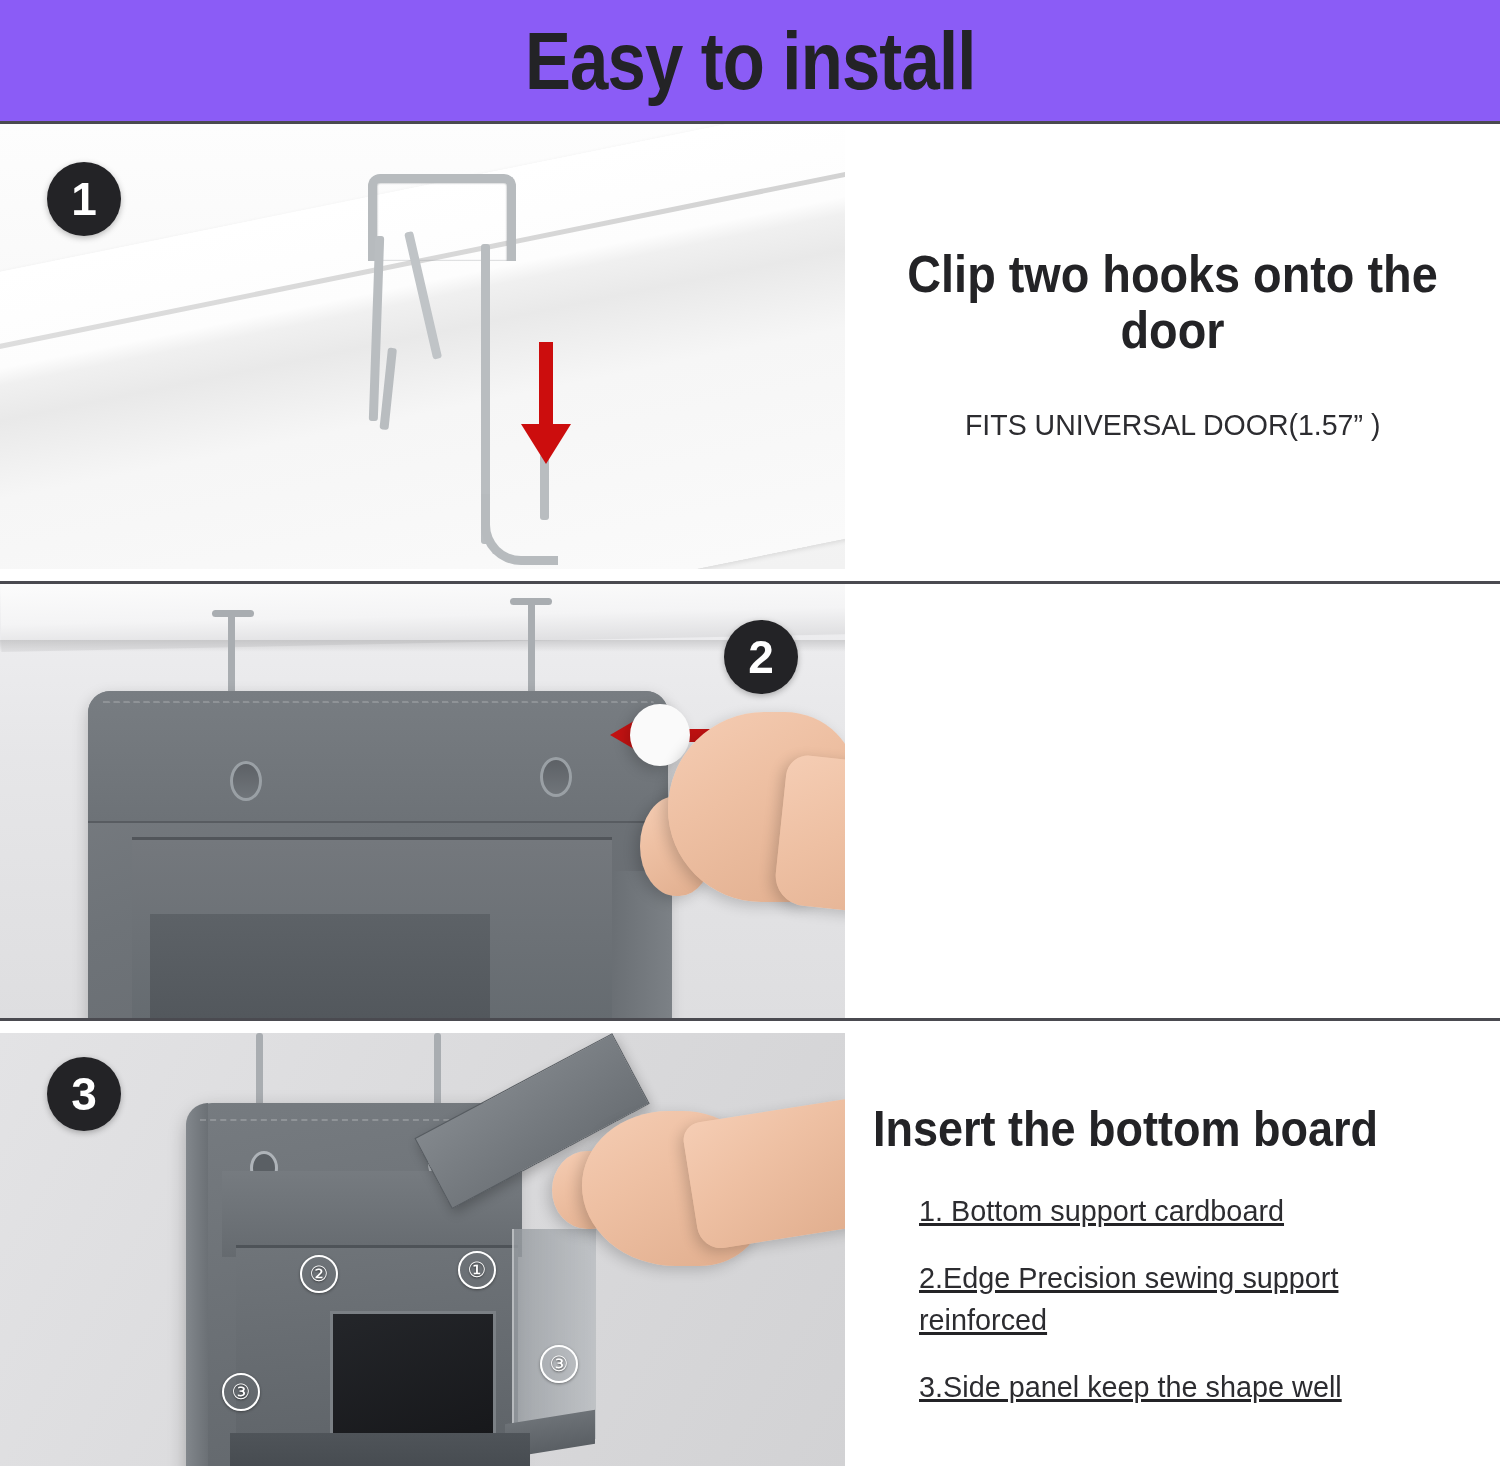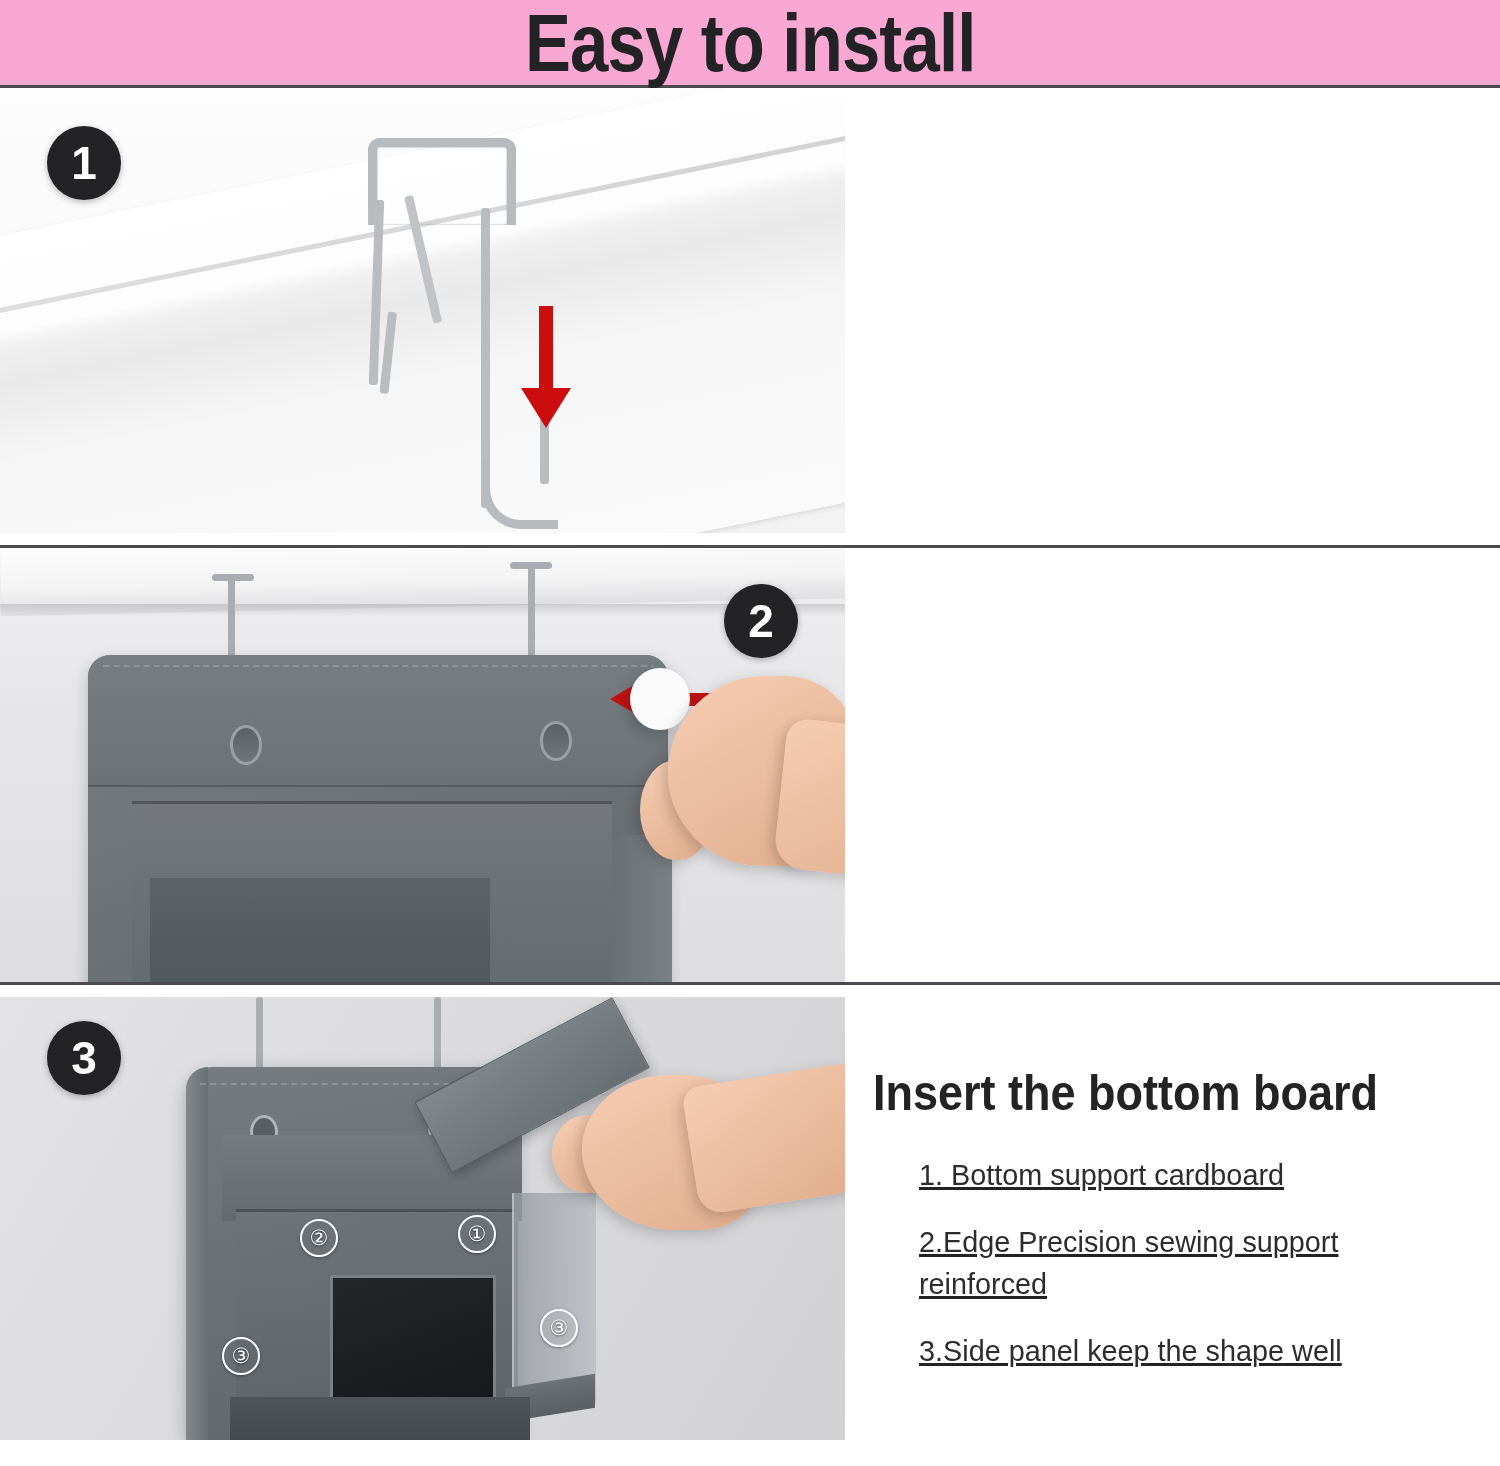--- a/index.html
+++ b/index.html
@@ -7,25 +7,25 @@
     width:1500px;height:1466px;
     background:#ffffff;
     font-family:"Liberation Sans", sans-serif;
     color:#232326;
     overflow:hidden;
     position:relative;
   }
 
   
   #header{
-    height:88px;
+    height:124px;
     display:flex;align-items:center;justify-content:center;
     border-bottom:3px solid #4a4a50;
     box-sizing:border-box;
-    background:#f9a8d4;
+    background:#8b5cf6;
   }
   #header h1{
     margin:0;
     font-size:82px;
     font-weight:bold;
     letter-spacing:-1px;
     transform:scaleX(.84);
     transform-origin:center;
     color:#232326;
     white-space:nowrap;
@@ -267,20 +267,24 @@
     <div class="hookshape" id="hook-longleg"></div>
     <div class="hookshape" id="hook-bottomcurve"></div>
     <div class="hookshape" id="hook-bottomtip"></div>
 
     <div id="arrow-down"></div>
     <div id="arrow-down-head"></div>
 
     <div class="badge" id="badge1">1</div>
   </div>
 
+  <div class="copy">
+    <p class="headline">Clip two hooks onto the door</p>
+    <p class="sub" style="margin-top:46px;">FITS UNIVERSAL DOOR(1.57”  )</p>
+  </div>
 </section>
 
 <div class="divider-gap"></div>
 
 <section class="panel" id="panel2">
 
 
   <div class="photo" id="p2photo">
     <div class="wall2"></div>
     <div class="doorband"></div>

